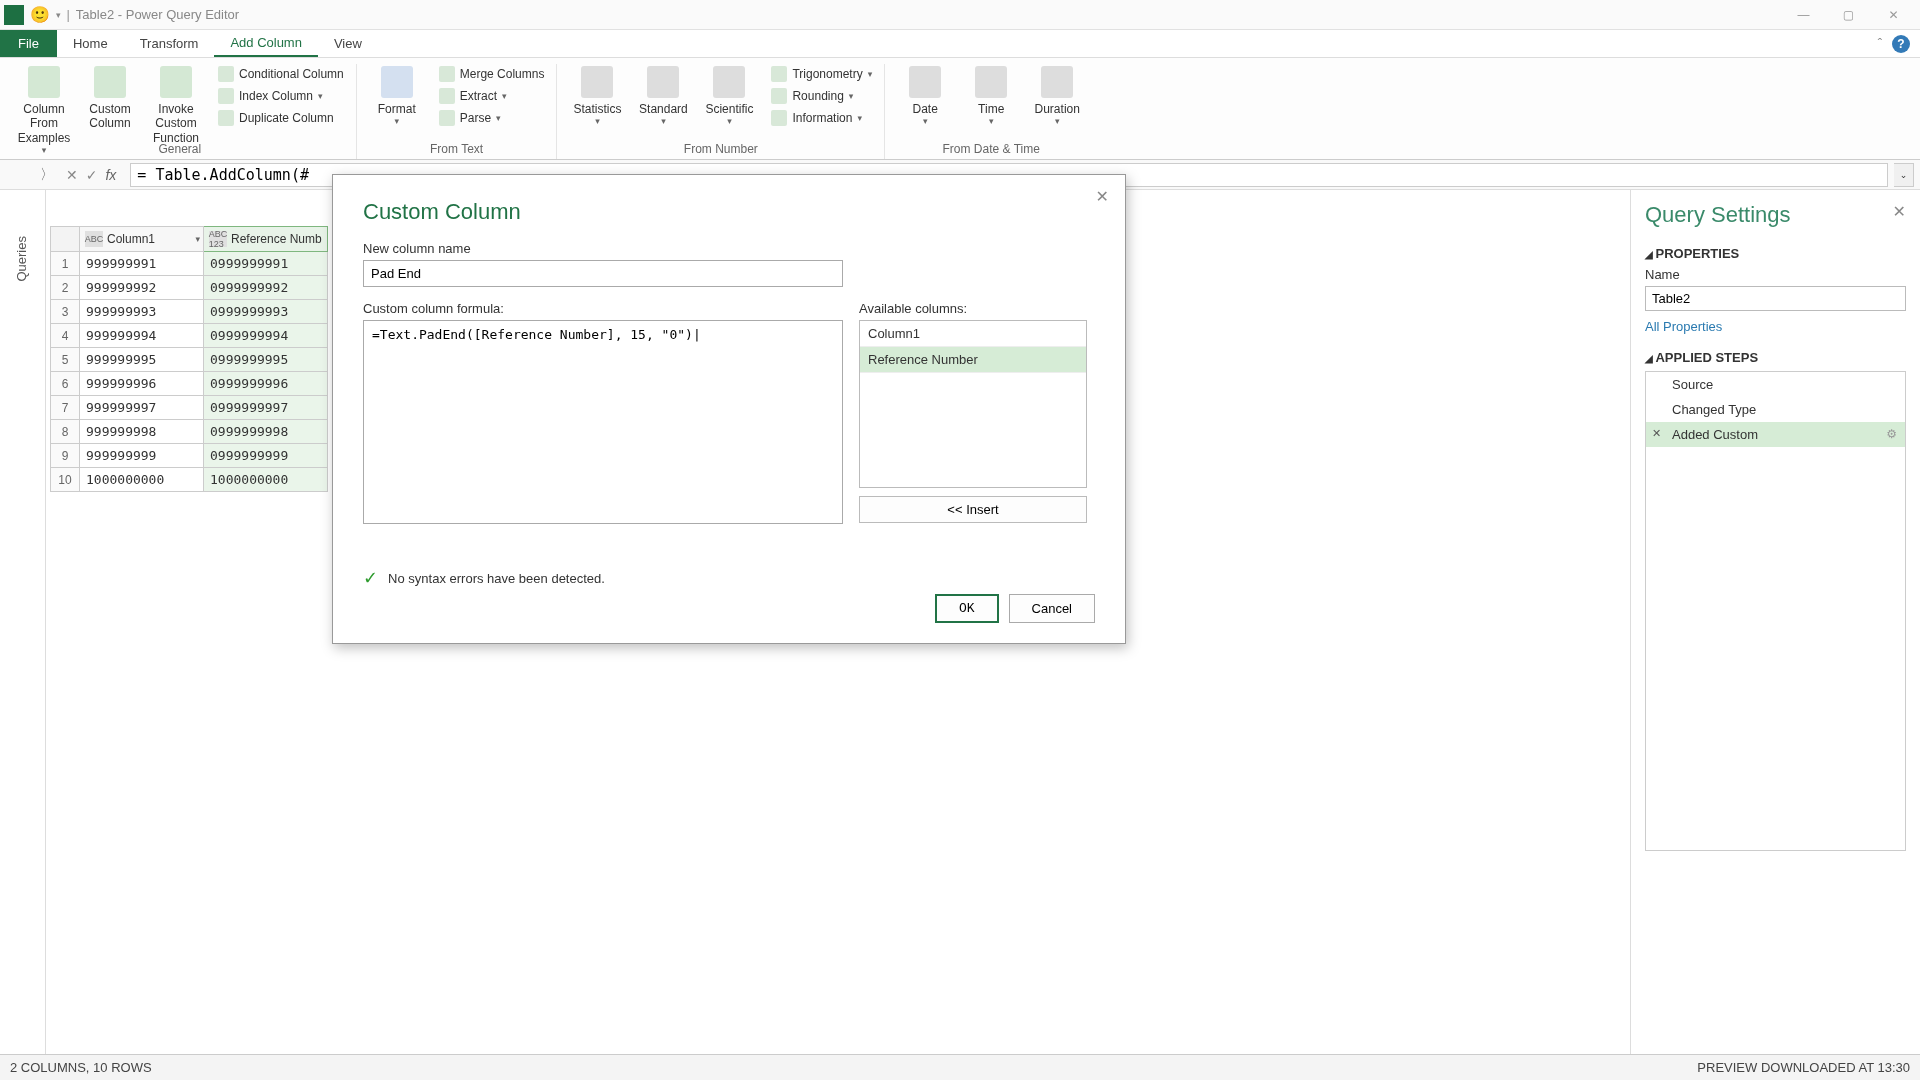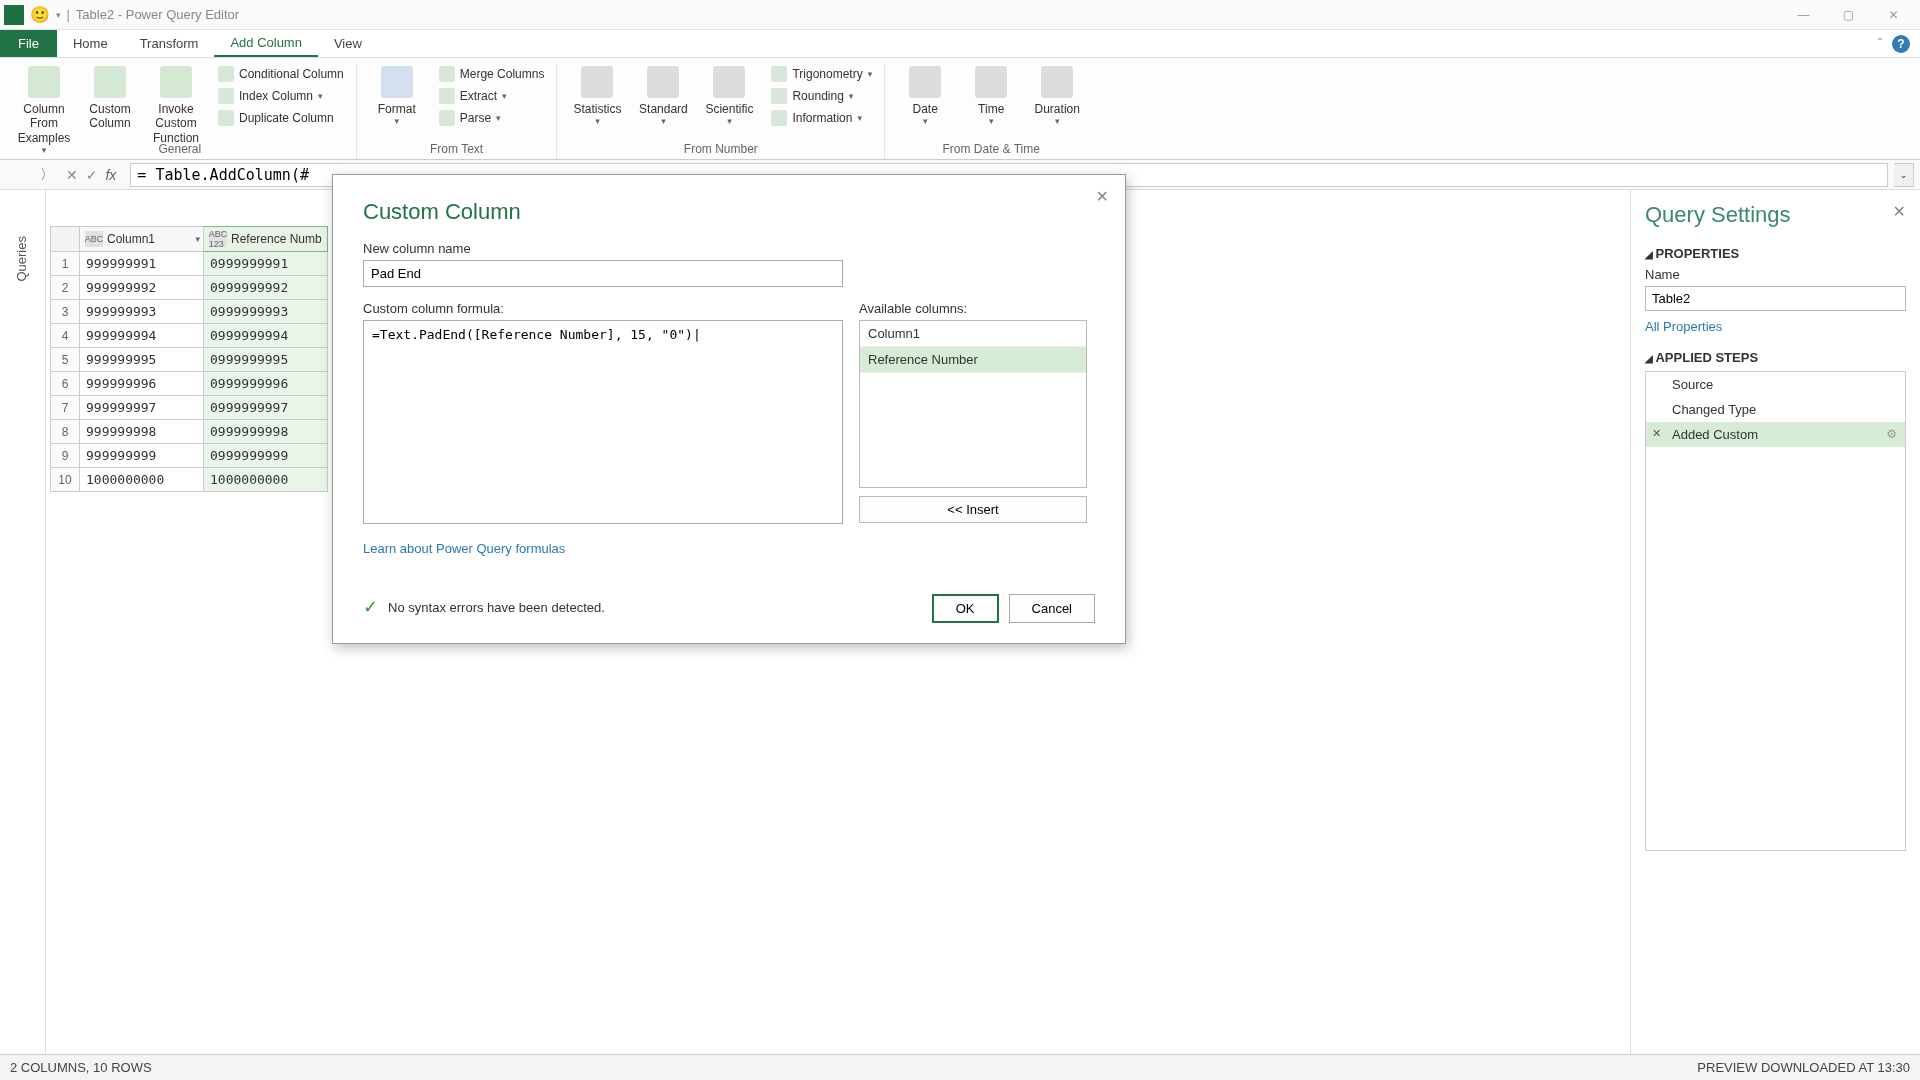--- a/index.html
+++ b/index.html
@@ -90,21 +90,21 @@
 .avail-cols { width: 228px; }
 .avail-list { border: 1px solid #bbb; height: 168px; }
 .avail-item { padding: 5px 8px; font-size: 13px; border-bottom: 1px solid #eee; }
 .avail-item.selected { background: #d6ecd6; }
 .insert-btn { width: 228px; border: 1px solid #bbb; background: #fdfdfd; padding: 5px; font-size: 13px; margin-top: 8px; }
 .learn-link { color: #2a7ab0; font-size: 13px; margin-top: 14px; display: block; }
 .syntax-row { display: flex; align-items: center; gap: 10px; margin-top: 40px; }
 .syntax-check { color: #2e9b2e; font-size: 18px; }
 .dialog-buttons { position: absolute; bottom: 20px; right: 30px; display: flex; gap: 10px; }
 .btn { border: 1px solid #aaa; padding: 5px 22px; font-size: 13px; background: #fdfdfd; }
-.btn.primary { border: 2px solid #217346; }
+.btn.primary { border: 2px solid #217346; font-family: Liberation Mono, monospace; }
 
 
 .statusbar { position: absolute; bottom: 0; left: 0; right: 0; height: 26px; background: #f4f4f4; border-top: 1px solid #ccc; display: flex; align-items: center; padding: 8px 10px; font-size: 13px; color: #444; }
 .statusbar .right { margin-left: auto; }
 </style>
 </head>
 <body>
 
 <div class="titlebar">
   <div class="excel-icon"></div>
@@ -354,21 +354,20 @@
     </div>
     <div class="avail-cols">
       <div class="dialog-label">Available columns:</div>
       <div class="avail-list">
         <div class="avail-item">Column1</div>
         <div class="avail-item selected">Reference Number</div>
       </div>
       <button class="insert-btn">&lt;&lt; Insert</button>
     </div>
   </div>
-  <a class="learn-link">Learn about Power Query formulas</a>
   <div class="syntax-row">
     <span class="syntax-check">✓</span>
     <span>No syntax errors have been detected.</span>
   </div>
   <div class="dialog-buttons">
     <button class="btn primary">OK</button>
     <button class="btn">Cancel</button>
   </div>
 </div>
 

